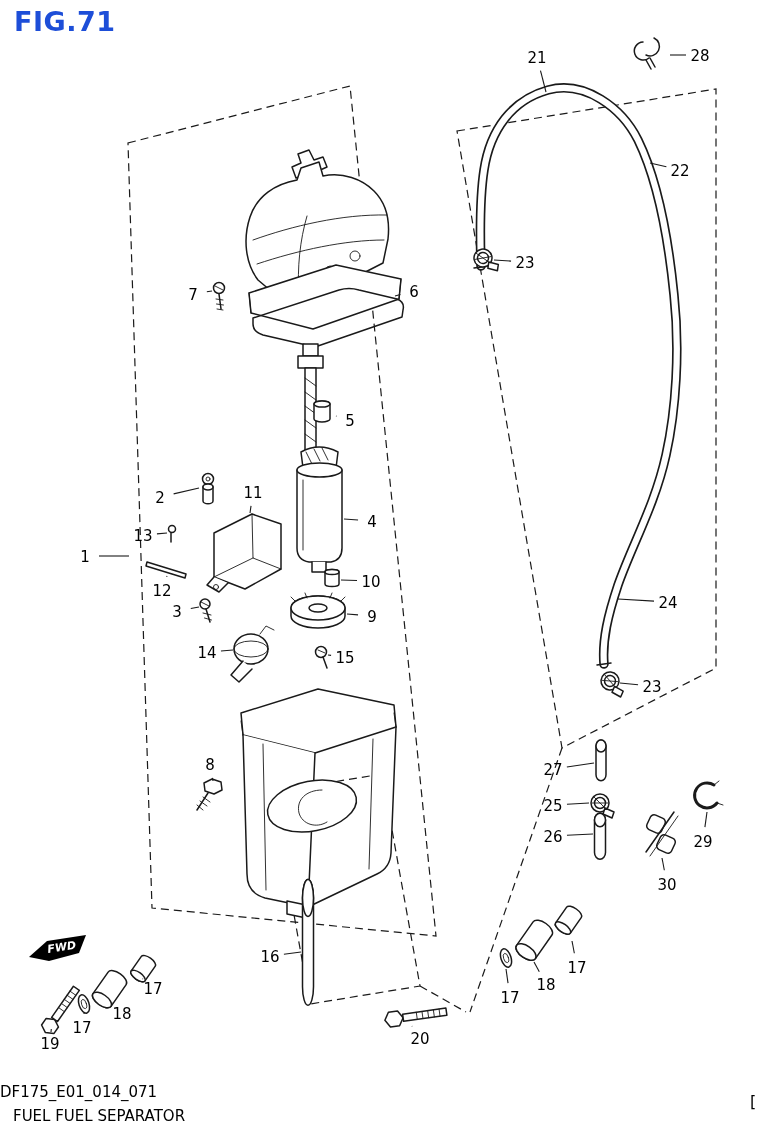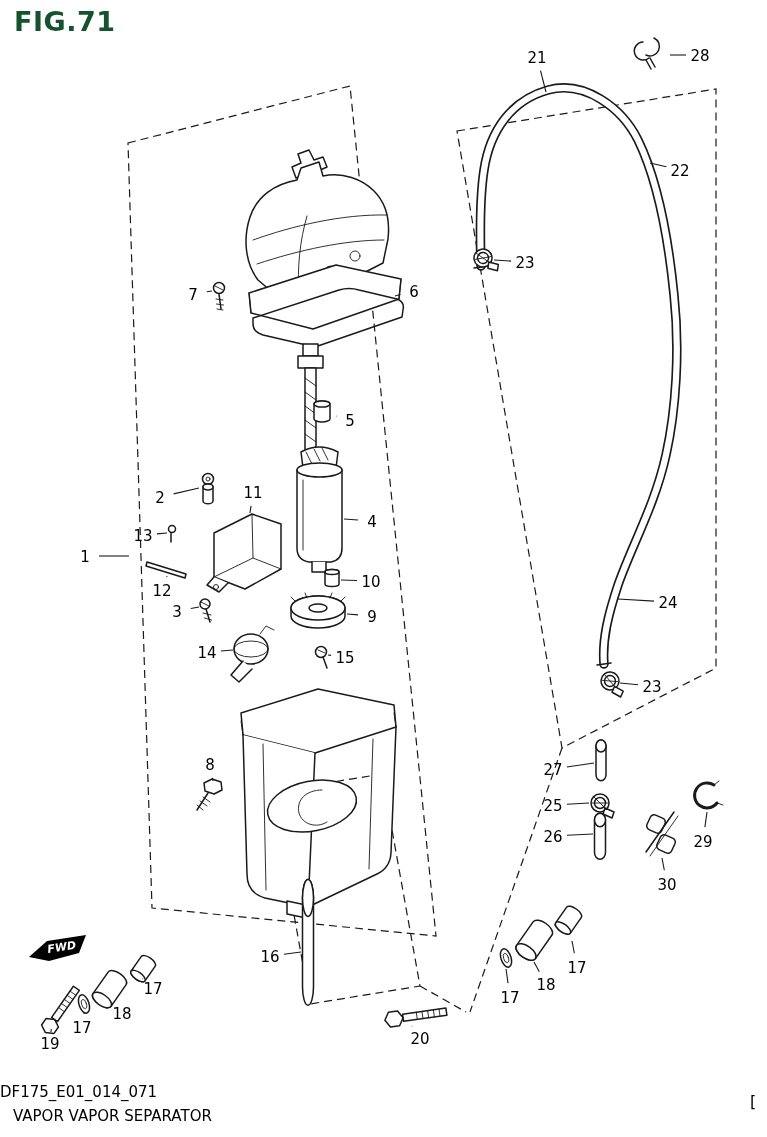--- a/index.html
+++ b/index.html
@@ -1,17 +1,17 @@
 <!DOCTYPE html>
 <html><head>
 <meta charset="utf-8">
 <style>
   html,body{margin:0;padding:0;background:#ddd;}
   .page{position:relative;width:767px;height:1137px;background:#ffffff;font-family:"DejaVu Sans",sans-serif;overflow:hidden;}
-  .title{position:absolute;left:14px;top:6px;font-size:27px;font-weight:bold;color:#14532d;letter-spacing:.5px;}
+  .title{position:absolute;left:14px;top:6px;font-size:27px;font-weight:bold;color:#1d4ed8;letter-spacing:.5px;}
   .code{position:absolute;left:0;top:1083px;font-size:15px;color:#000;}
   .caption{position:absolute;left:13px;top:1107px;font-size:15px;color:#000;}
   .bracket{position:absolute;left:750px;top:1092px;font-size:16px;color:#000;}
   svg{position:absolute;left:0;top:0;}
   svg *{vector-effect:non-scaling-stroke;}
   .ln{stroke:#1a1a1a;stroke-width:1.5;stroke-linejoin:round;stroke-linecap:round;fill:none;}
   .lnf{stroke:#1a1a1a;stroke-width:1.5;stroke-linejoin:round;stroke-linecap:round;fill:#ffffff;}
   .lnthin{stroke:#1a1a1a;stroke-width:0.9;fill:none;stroke-linecap:round;}
   .dash{fill:none;stroke:#1a1a1a;stroke-width:1.2;stroke-dasharray:8 5;}
   .hose-o{fill:none;stroke:#1a1a1a;stroke-width:9.5;stroke-linecap:round;}
@@ -287,15 +287,15 @@
         <line x1="508.0201010126777" y1="983.1407070887436" x2="506" y2="969" class="callout-line"></line>
         <text x="510" y="1002.5" text-anchor="middle" class="callout-text">17</text>
         <line x1="539.2960701704719" y1="971.7094619791986" x2="534" y2="962" class="callout-line"></line>
         <text x="546" y="989.5" text-anchor="middle" class="callout-text">18</text>
         <line x1="574.3561364888983" y1="953.251909742271" x2="572" y2="941" class="callout-line"></line>
         <text x="577" y="972.5" text-anchor="middle" class="callout-text">17</text>
       </g>
   </svg>
 
   <div class="code">DF175_E01_014_071</div>
-  <div class="caption">VAPOR VAPOR SEPARATOR</div>
+  <div class="caption">FUEL FUEL SEPARATOR</div>
   <div class="bracket">[</div>
 </div>
 
 </body></html>

